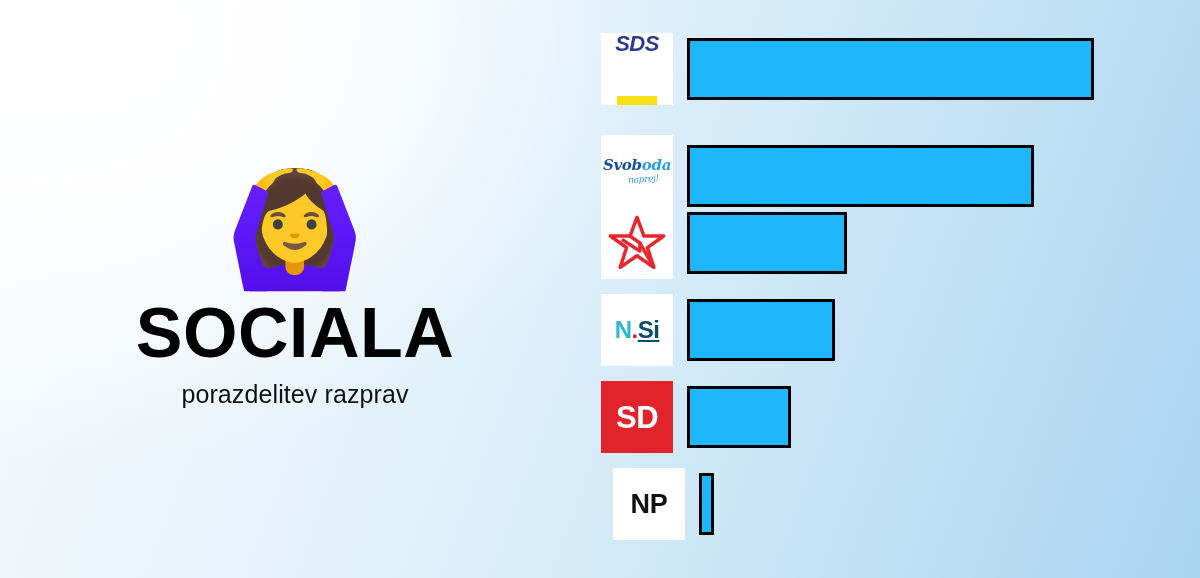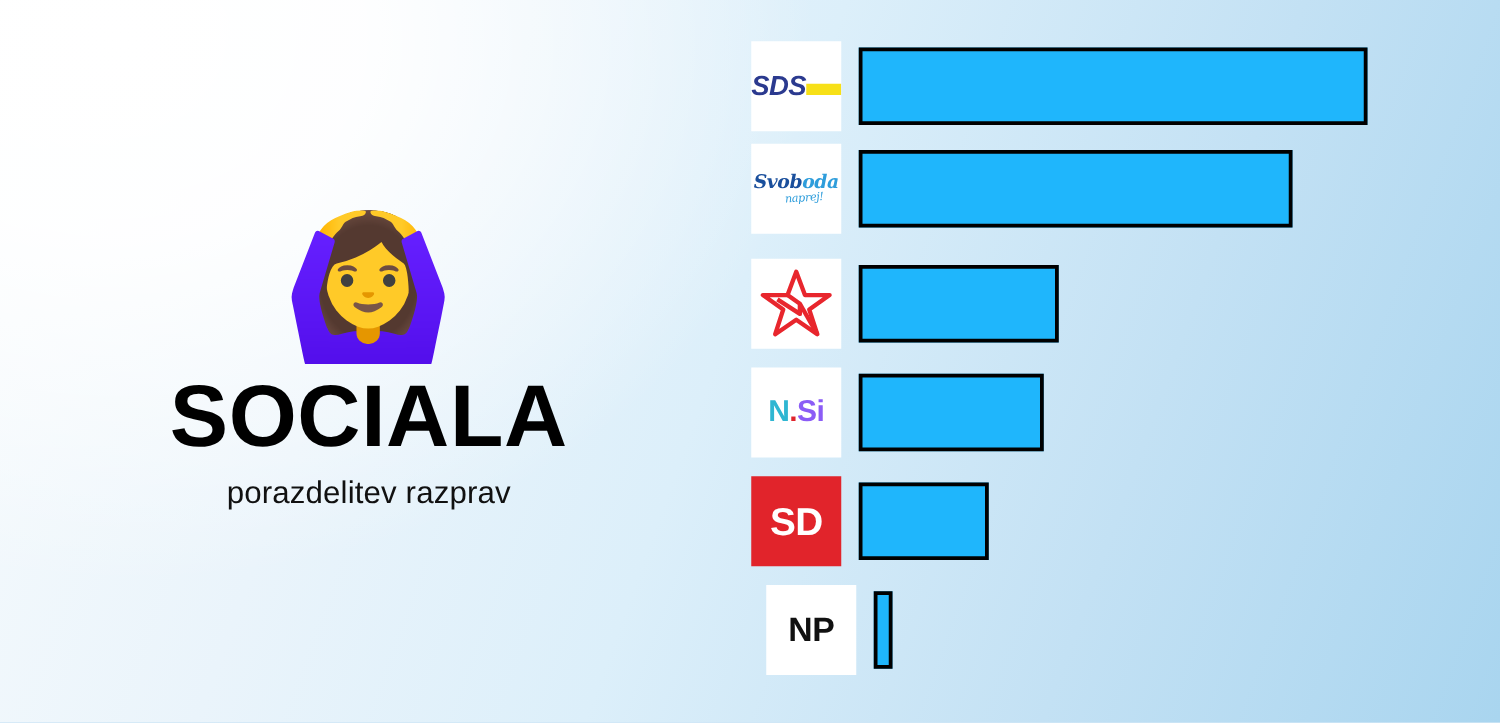--- a/index.html
+++ b/index.html
@@ -95,23 +95,23 @@
     height: 62px;
     background: #1fb6fc;
     border: 3px solid #000000;
     box-sizing: border-box;
     margin-left: 14px;
   }
 
   
   .logo-sds {
     display: flex;
-    flex-direction: row;
-    align-items: center;
-    justify-content: flex-start;
+    flex-direction: column;
+    align-items: center;
+    justify-content: space-between;
   }
   .logo-sds .txt {
     font-size: 22px;
     font-weight: bold;
     color: #2b3a8f;
     letter-spacing: -0.5px;
     font-style: italic;
     line-height: 1;
   }
   .logo-sds .bar-yellow {
@@ -159,21 +159,21 @@
   .logo-nsi {
     font-size: 24px;
     font-weight: bold;
     letter-spacing: -0.5px;
     line-height: 1;
     display: flex;
     align-items: baseline;
   }
   .logo-nsi .n { color: #2fb6d2; }
   .logo-nsi .dot { color: #e0242c; }
-  .logo-nsi .si { color: #8b5cf6; }
+  .logo-nsi .si { color: #0c4a6e; text-decoration: underline; }
 
   
   .logo-sd {
     width: 72px;
     height: 72px;
     background: #e1242b;
     display: flex;
     align-items: center;
     justify-content: center;
   }
@@ -210,21 +210,21 @@
 <div class="chart">
 
   <div class="bar-row" style="top:0px;">
     <div class="logo-tile logo-sds">
       <div class="txt">SDS</div>
       <div class="bar-yellow"></div>
     </div>
     <div class="bar" style="width: 407px; background: rgb(31, 182, 252); border-color: rgb(0, 0, 0);"></div>
   </div>
 
-  <div class="bar-row" style="top:82px;">
+  <div class="bar-row" style="top:102px;align-items:flex-end;">
     <div class="logo-tile logo-svoboda">
       <div class="w1">Svob<em>oda</em></div>
       <div class="w2">naprej!</div>
     </div>
     <div class="bar" style="width: 347px; background: rgb(31, 182, 252); border-color: rgb(0, 0, 0);"></div>
   </div>
 
   <div class="bar-row" style="top:174px;">
     <div class="logo-tile logo-star">
       <svg width="58" height="56" viewBox="0 0 100 96">

